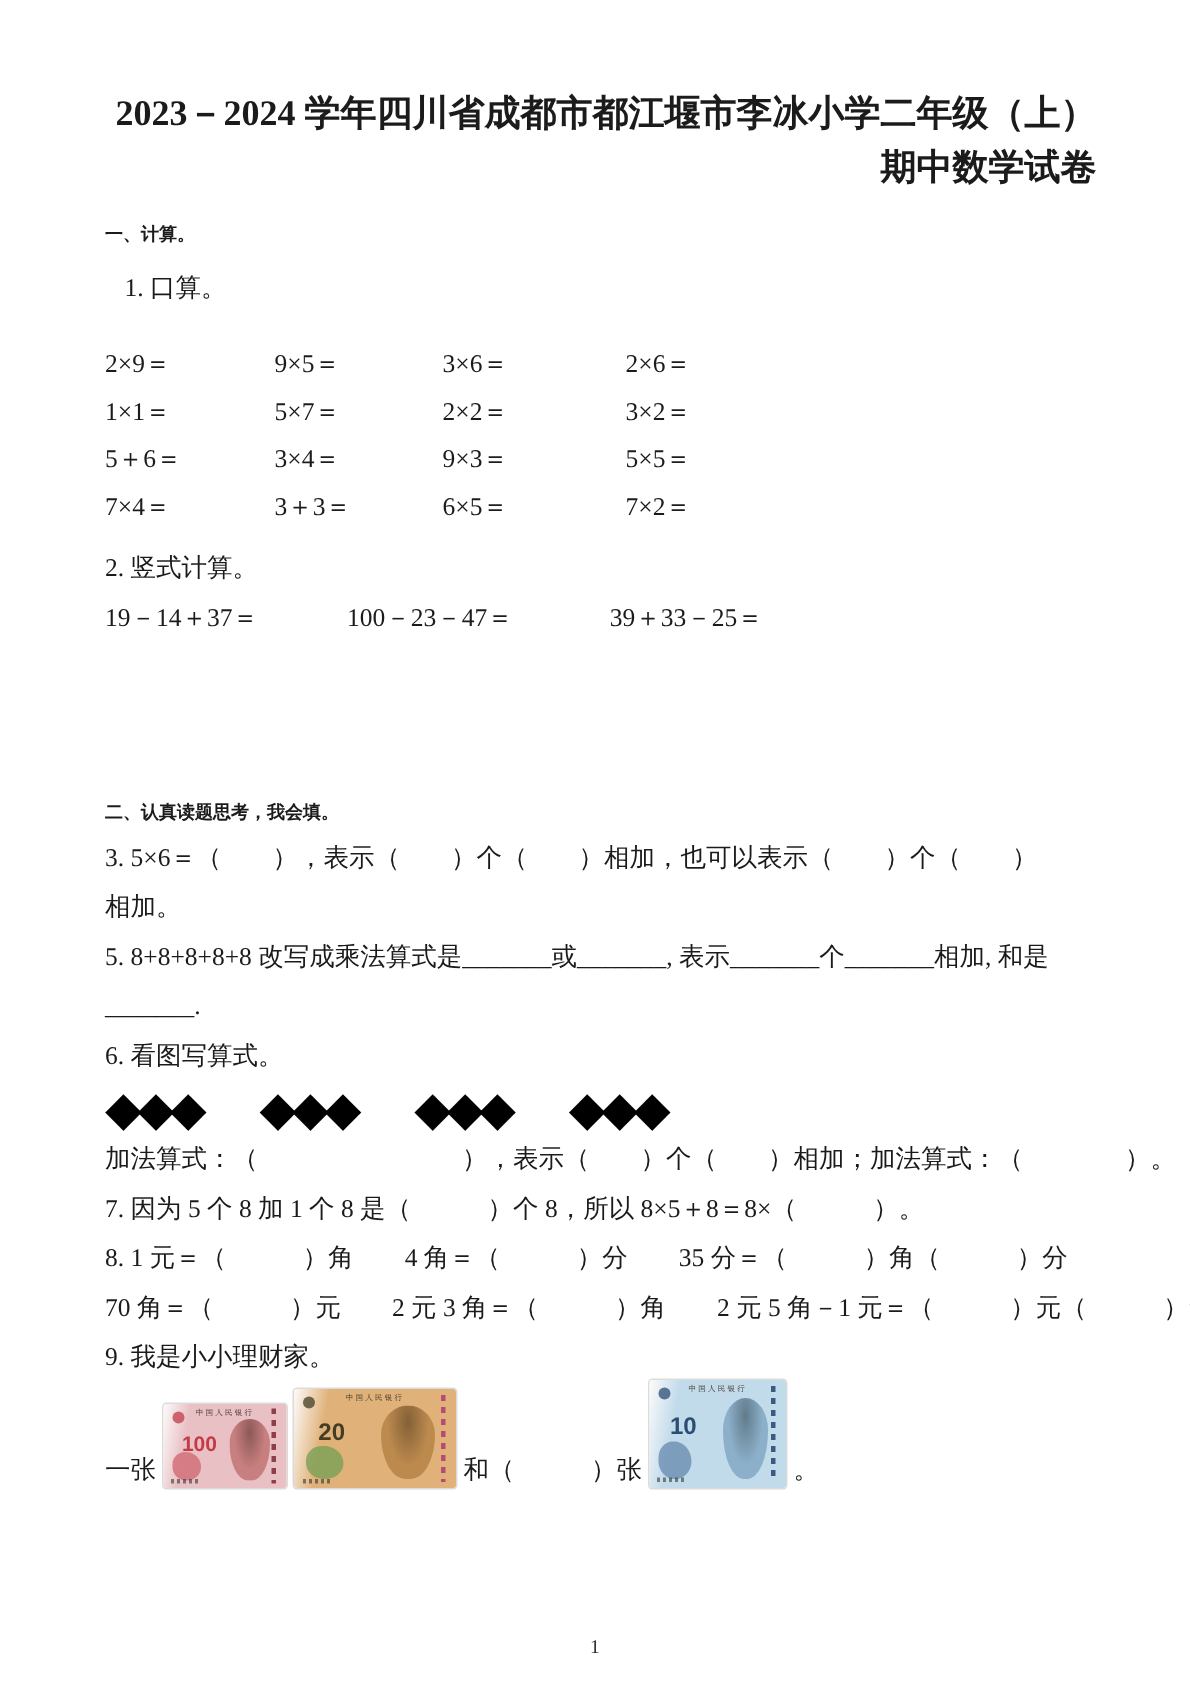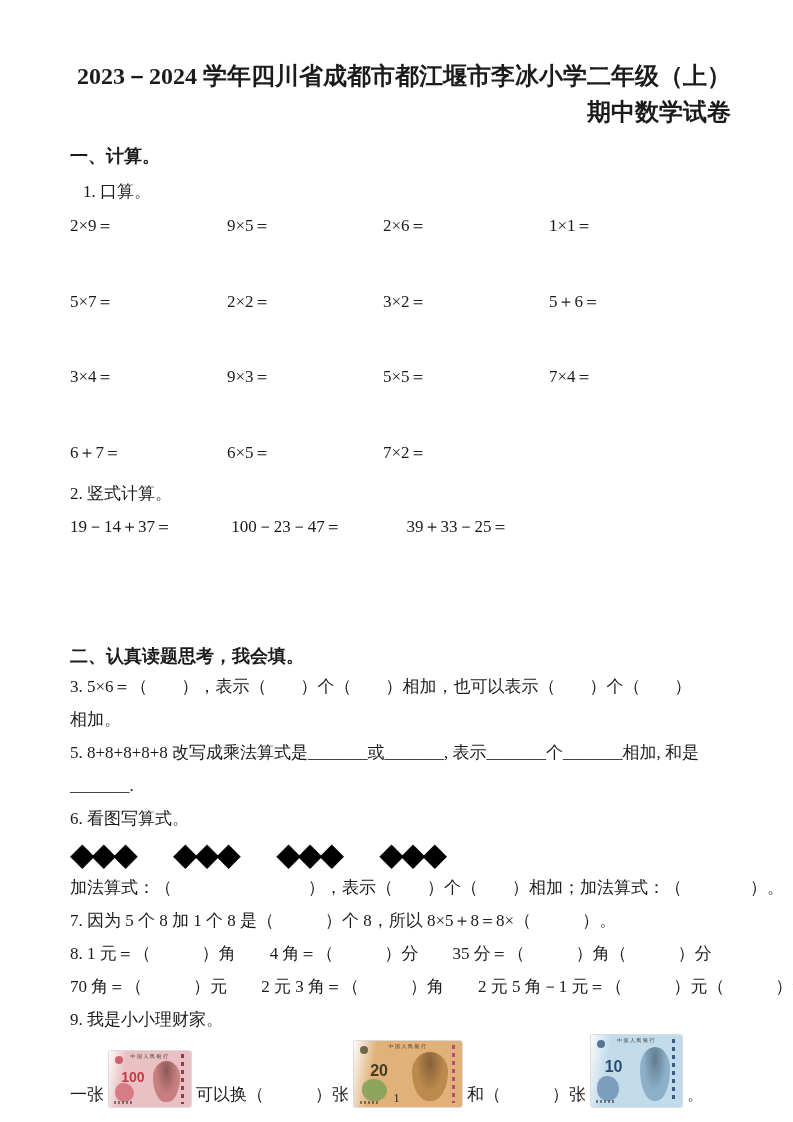--- a/index.html
+++ b/index.html
@@ -23,38 +23,37 @@
   .title-line {
     text-align: right;
     font-weight: bold;
     font-size: 24px;
     line-height: 36px;
     white-space: nowrap;
   }
   .sec-heading {
     font-family: "Liberation Sans", "DejaVu Sans", sans-serif;
     font-weight: bold;
-    font-size: 18px;
+    font-size: 12px;
     line-height: 28px;
     margin-top: 12px;
     white-space: nowrap;
   }
   .line {
     line-height: 31px;
     white-space: nowrap;
   }
   .s2-line {
     line-height: 33px;
     white-space: nowrap;
   }
   .oral-grid {
     display: grid;
     grid-template-columns: 113px 112px 122px auto;
-    margin-top: 3px;
-    gap: 44px;
+    margin-top: 20px;
   }
   .oral-grid span { line-height: 31.5px; }
   .vert-row { margin-top: 2px; }
   .vert-row .vp1 { display: inline-block; width: 157px; }
   .vert-row .vp2 { display: inline-block; width: 171px; }
   .sec2-gap { margin-top: 100px; }
   .diamond-row {
     line-height: 36px;
     height: 36px;
     white-space: nowrap;
@@ -162,31 +161,32 @@
     <div class="title-line">2023－2024 学年四川省成都市都江堰市李冰小学二年级（上）</div>
     <div class="title-line">期中数学试卷</div>
 
     <div class="sec-heading">一、计算。</div>
 
     <div class="line" style="margin-top:6px;margin-left:13px;">1.  口算。</div>
 
     <div class="oral-grid">
       <span>2×9＝</span>
       <span>9×5＝</span>
+      <span>3×6＝</span>
       <span>2×6＝</span>
       <span>1×1＝</span>
       <span>5×7＝</span>
       <span>2×2＝</span>
       <span>3×2＝</span>
       <span>5＋6＝</span>
       <span>3×4＝</span>
       <span>9×3＝</span>
       <span>5×5＝</span>
       <span>7×4＝</span>
-      <span>6＋7＝</span>
+      <span>3＋3＝</span>
       <span>6×5＝</span>
       <span>7×2＝</span>
     </div>
 
     <div class="line" style="margin-top:10px;">2.  竖式计算。</div>
 
     <div class="line vert-row">
       <span class="vp1">19－14＋37＝</span>
       <span class="vp2">100－23－47＝</span>
       <span>39＋33－25＝</span>
@@ -225,21 +225,20 @@
       <span class="note" style="width: 82px; height: 56px; --body: #e9c0c4; --num: #c23b47; --portrait: #c87f7f; --strip: #83303c; --orn: #d16a76;">
         <span class="note-bank">中国人民银行</span>
         <span class="note-emblem"></span>
         <span class="note-denom" style="font-size:14px;">100</span>
         <span class="note-portrait"></span>
         <span class="note-strip"></span>
         <span class="note-ornament"></span>
         <span class="note-serial"></span>
       </span>
 
-      <span class="mtext">可以换（　　　）张</span>
 
       <span class="note" style="width: 108px; height: 66px; --body: #e0b279; --num: #433d26; --portrait: #bd8a4e; --strip: #b23f77; --orn: #79a055;">
         <span class="note-bank">中国人民银行</span>
         <span class="note-emblem"></span>
         <span class="note-denom">20</span>
         <span class="note-portrait"></span>
         <span class="note-strip"></span>
         <span class="note-ornament"></span>
         <span class="note-serial"></span>
       </span>

